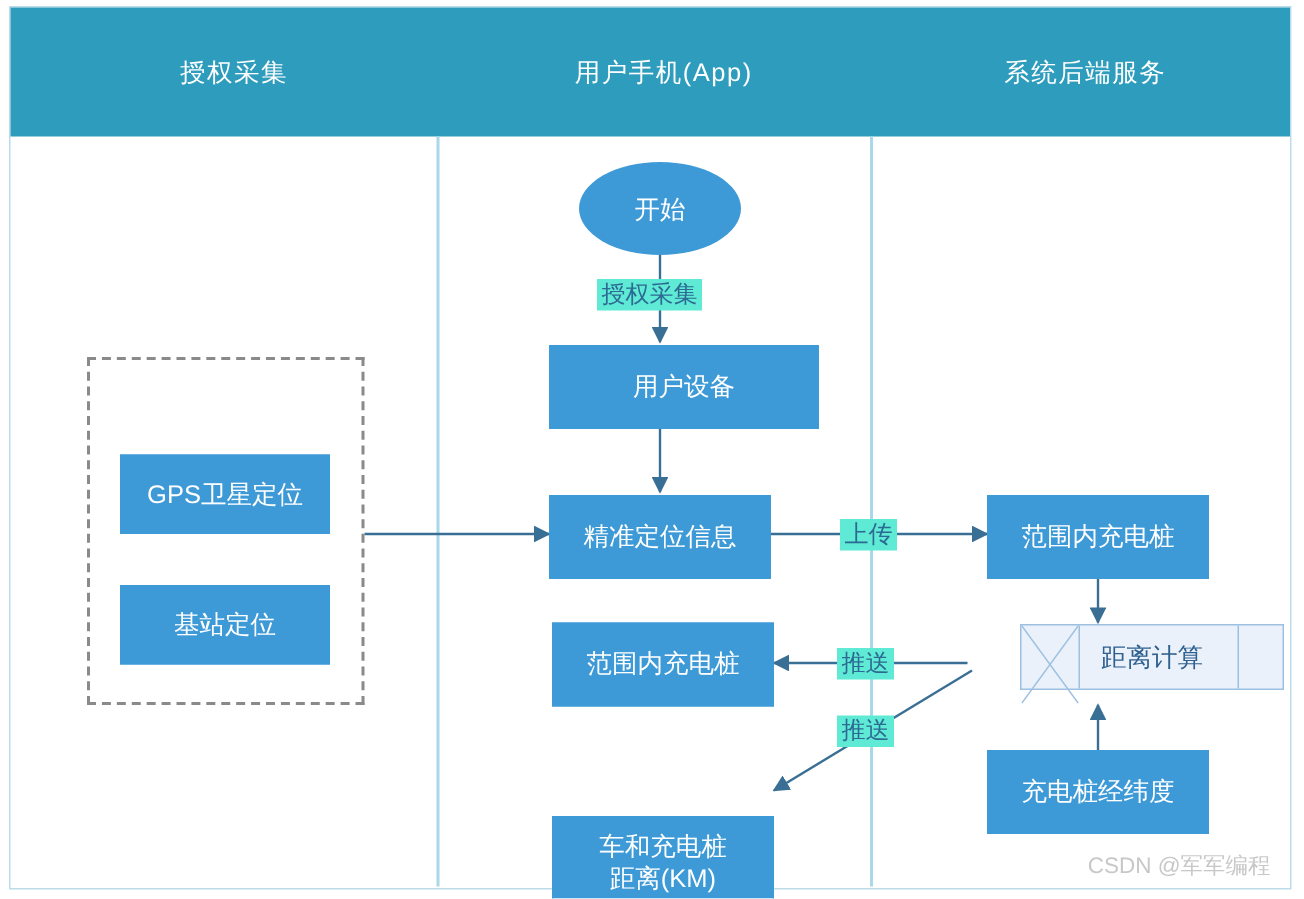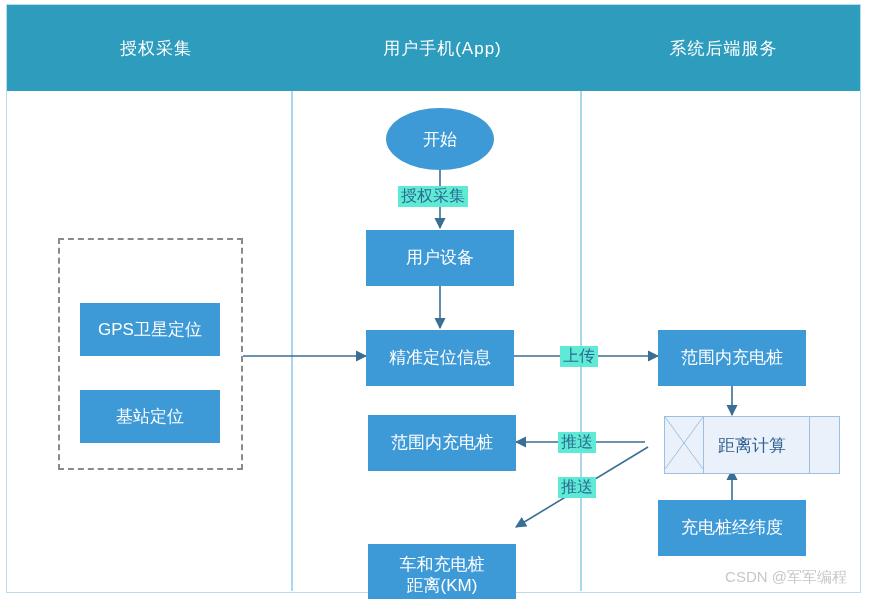--- a/index.html
+++ b/index.html
@@ -165,21 +165,21 @@
   <div class="box" style="left:80px;top:390px;width:140px;height:53px;justify-content:center;">
     <span>基站定位</span>
   </div>
 
   <div class="ellipse" style="left:386px;top:108px;width:108px;height:62px;">
     <span>开始</span>
   </div>
 
   <div class="edge-label" style="left:398px;top:186px;">授权采集</div>
 
-  <div class="box" style="left:366px;top:230px;width:148px;height:56px;">
+  <div class="box" style="left:366px;top:230px;width:180px;height:56px;">
     <span>用户设备</span>
   </div>
 
   <div class="box" style="left:366px;top:330px;width:148px;height:56px;">
     <span>精准定位信息</span>
   </div>
 
   <div class="edge-label" style="left:560px;top:346px;">上传</div>
 
   <div class="box" style="left:368px;top:415px;width:148px;height:56px;">
@@ -192,21 +192,21 @@
     <span>车和充电桩</span>
     <span>距离(KM)</span>
   </div>
 
   <div class="edge-label" style="left:558px;top:477px;">推送</div>
 
   <div class="box" style="left:658px;top:330px;width:148px;height:56px;">
     <span>范围内充电桩</span>
   </div>
 
-  <div class="proc-box" style="left:664px;top:416px;width:176px;height:58px;">
+  <div class="proc-box" style="left:680px;top:416px;width:176px;height:44px;">
     <span class="xmark">
       <svg width="38" height="52" viewBox="0 0 38 52">
         <line x1="0" y1="0" x2="38" y2="52" stroke="#9dc0e0" stroke-width="1"></line>
         <line x1="38" y1="0" x2="0" y2="52" stroke="#9dc0e0" stroke-width="1"></line>
       </svg>
     </span>
     <span class="sep" style="left:38px;"></span>
     <span class="sep" style="left:144px;"></span>
     <span>距离计算</span>
   </div>

